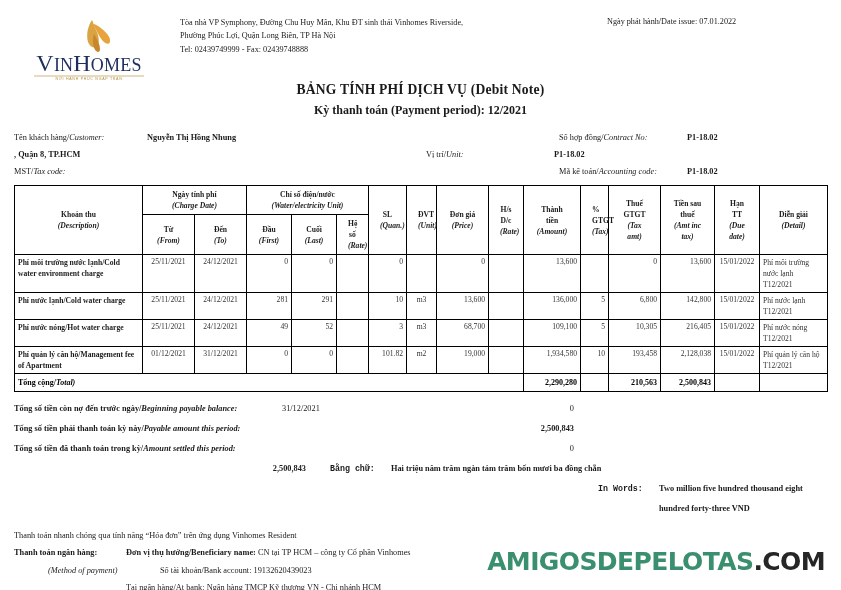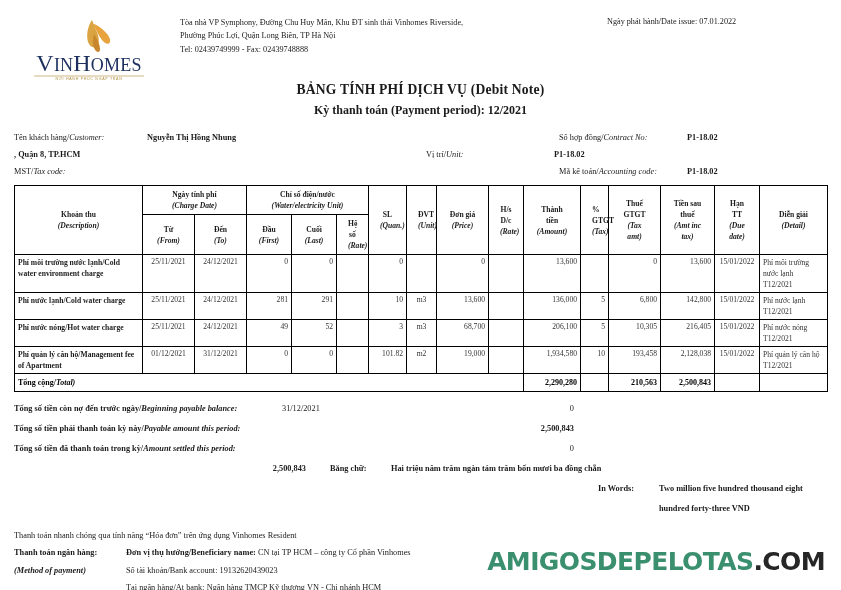--- a/index.html
+++ b/index.html
@@ -64,30 +64,30 @@
   tr.total td { font-weight: bold; font-size: 8px; padding: 4px 3px; color: #000; }
   tr.total td.tl { text-align: left; }
 
   
   .summary { padding: 0 14px; margin-top: 7px; }
   .sum-row { display: flex; align-items: baseline; font-size: 8.3px; line-height: 20px; }
   .sum-lbl { flex: 0 0 268px; font-weight: bold; }
   .sum-date { flex: 0 0 157px; text-align: left; }
   .sum-amt { flex: 0 0 135px; text-align: right; font-weight: bold; }
   .sum-amt.plain { font-weight: normal; }
-  .words-lbl { flex: 0 0 85px; padding-left: 24px; font-weight: bold; }
+  .words-lbl { flex: 0 0 85px; padding-left: 24px; font-weight: bold; font-family: Liberation Mono, monospace; }
   .words-val { flex: 1 1 auto; font-weight: bold; }
   .words-lbl.it { font-weight: bold; }
 
   
   .pay { padding: 0 14px; margin-top: 9px; }
   .pay-note { font-size: 8.3px; line-height: 16px; }
   .pay-row { display: flex; font-size: 8.3px; line-height: 17.5px; }
   .pay-lbl { flex: 0 0 112px; font-weight: bold; }
-  .pay-lbl.it { font-weight: bold; font-style: italic; }
+  .pay-lbl.it { font-weight: normal; font-style: italic; margin-left: 34px; }
   .pay-val { flex: 1 1 auto; }
   .pay-val b { font-weight: bold; }
 
   
   .watermark {
     position: absolute; right: 16px; bottom: 14px;
     font-family: "DejaVu Sans", sans-serif;
     font-weight: bold; font-size: 25px;
     letter-spacing: -0.6px;
     white-space: nowrap;
@@ -264,21 +264,21 @@
           <td class="desc">Phí nước nóng/Hot water charge</td>
           <td class="ctr">25/11/2021</td>
           <td class="ctr">24/12/2021</td>
           <td class="num">49</td>
           <td class="num">52</td>
           <td class="num"></td>
           <td class="num">3</td>
           <td class="ctr">m3</td>
           <td class="num">68,700</td>
           <td class="num"></td>
-          <td class="num">206,100</td>
+          <td class="num">109,100</td>
           <td class="num">5</td>
           <td class="num">10,305</td>
           <td class="num">216,405</td>
           <td class="ctr">15/01/2022</td>
           <td class="detail">Phí nước nóng T12/2021</td>
         </tr>
         <tr>
           <td class="desc">Phí quản lý căn hộ/Management fee of Apartment</td>
           <td class="ctr">01/12/2021</td>
           <td class="ctr">31/12/2021</td>

